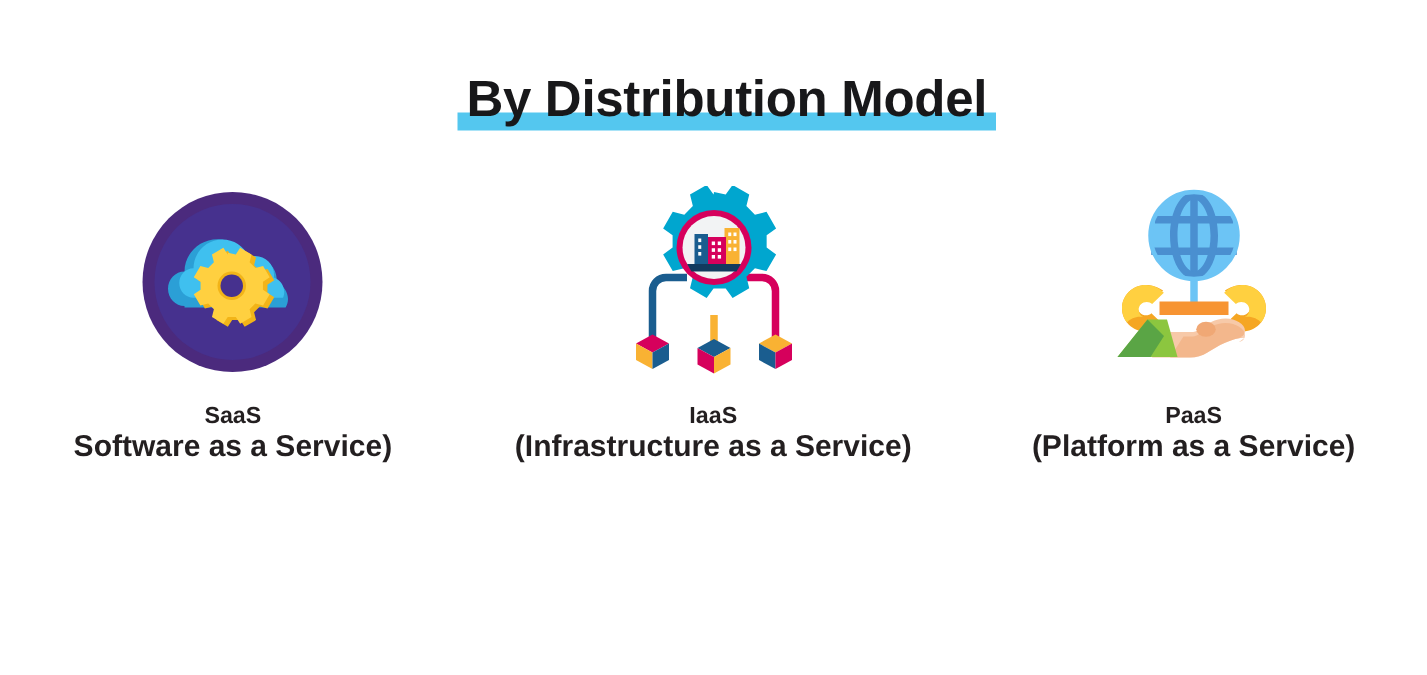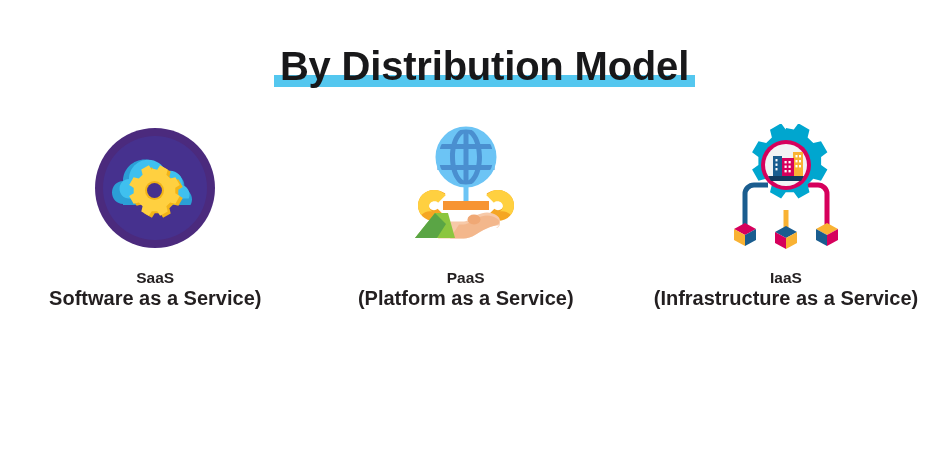--- a/index.html
+++ b/index.html
@@ -27,21 +27,21 @@
   .title-wrap {
     position: absolute;
     left: 0;
     top: 44px;
     width: 951px;
     text-align: center;
   }
   .title {
     display: inline-block;
     position: relative;
-    font-size: 40px;
+    font-size: 34px;
     font-weight: bold;
     letter-spacing: -0.2px;
     color: #18181a;
     line-height: 44px;
     padding: 0 6px;
     margin-left: 18px;
   }
   .title-highlight {
     position: absolute;
     left: 0;
@@ -128,58 +128,20 @@
           <path d="M62 44.5l5.2 1.2 2.9-4.5 7.6 4.4-1.3 5.2 3.8 3.8 5.2-1.3 4.4 7.6-4.5 2.9 0 5.4 4.5 2.9-4.4 7.6-5.2-1.3-3.8 3.8 1.3 5.2-7.6 4.4-2.9-4.5-5.4 0-2.9 4.5-7.6-4.4 1.3-5.2-3.8-3.8-5.2 1.3-4.4-7.6 4.5-2.9 0-5.4-4.5-2.9 4.4-7.6 5.2 1.3 3.8-3.8-1.3-5.2 7.6-4.4 2.9 4.5z" fill="#f2b418"></path>
 
           <path d="M59 42.5l5.2 1.2 2.9-4.5 7.6 4.4-1.3 5.2 3.8 3.8 5.2-1.3 4.4 7.6-4.5 2.9 0 5.4 4.5 2.9-4.4 7.6-5.2-1.3-3.8 3.8 1.3 5.2-7.6 4.4-2.9-4.5-5.4 0-2.9 4.5-7.6-4.4 1.3-5.2-3.8-3.8-5.2 1.3-4.4-7.6 4.5-2.9 0-5.4-4.5-2.9 4.4-7.6 5.2 1.3 3.8-3.8-1.3-5.2 7.6-4.4 2.9 4.5z" fill="#ffd040"></path>
           <circle cx="61.5" cy="64.5" r="9.5" fill="#f2b418"></circle>
           <circle cx="61.5" cy="64.5" r="7.5" fill="#46318e"></circle>
         </svg>
       </div>
       <div class="labels">
         <span class="label-short">SaaS</span>
         <span class="label-long">Software as a Service)</span>
-      </div>
-    </div>
-
-    <div class="card card-paas">
-      <div class="icon-slot">
-        <svg width="132" height="128" viewBox="0 0 132 128">
-
-          <path d="M66 58v22" stroke="#6cc4f5" stroke-width="5" fill="none"></path>
-
-          <circle cx="66" cy="33" r="29" fill="#6cc4f5"></circle>
-          <g fill="#4a8fd0">
-            <path d="M66 4c-8 0-14.5 13-14.5 29S58 62 66 62s14.5-13 14.5-29S74 4 66 4zm0 5c4.6 0 9.5 10 9.5 24s-4.9 24-9.5 24-9.5-10-9.5-24S61.4 9 66 9z" opacity="0"></path>
-          </g>
-
-          <path d="M40 20h52v5H40zM37.5 41h57v5h-57z" fill="#4a8fd0"></path>
-          <path d="M63.5 4.5h5v57h-5z" fill="#4a8fd0"></path>
-          <path d="M66 4c-9 0-16 13-16 29s7 29 16 29 16-13 16-29S75 4 66 4zm0 5c5.4 0 11 10.1 11 24s-5.6 24-11 24-11-10.1-11-24S60.6 9 66 9z" fill="#4a8fd0"></path>
-          <circle cx="66" cy="33" r="29" fill="none" stroke="#6cc4f5" stroke-width="3"></circle>
-
-          <path d="M34 66c-9 0-16 6.9-16 15.5S25 97 34 97c4.5 0 8.5-1.8 11.4-4.6l-7.8-7.6c-.9.9-2.1 1.4-3.6 1.4-3 0-5.4-2.2-5.4-5.2s2.4-5.2 5.4-5.2c1.4 0 2.7.5 3.6 1.4l7.8-7.6C42.5 67.8 38.5 66 34 66z" fill="#f5a623"></path>
-          <path d="M98 66c9 0 16 6.9 16 15.5S107 97 98 97c-4.5 0-8.5-1.8-11.4-4.6l7.8-7.6c.9.9 2.1 1.4 3.6 1.4 3 0 5.4-2.2 5.4-5.2s-2.4-5.2-5.4-5.2c-1.4 0-2.7.5-3.6 1.4l-7.8-7.6C89.5 67.8 93.5 66 98 66z" fill="#f5a623"></path>
-
-          <path d="M34 66c-9 0-16 6.9-16 15.5 0 3.6 1.2 6.9 3.3 9.5 2.1-2.3 5.2-3.8 8.7-3.8.8 0 1.6.1 2.3.3-1.9-1-3.2-2.8-3.2-5 0-3 2.4-5.2 5.4-5.2 1.4 0 2.7.5 3.6 1.4l7.8-7.6C42.5 67.8 38.5 66 34 66z" fill="#ffd040"></path>
-          <path d="M98 66c9 0 16 6.9 16 15.5 0 3.6-1.2 6.9-3.3 9.5-2.1-2.3-5.2-3.8-8.7-3.8-.8 0-1.6.1-2.3.3 1.9-1 3.2-2.8 3.2-5 0-3-2.4-5.2-5.4-5.2-1.4 0-2.7.5-3.6 1.4l-7.8-7.6C89.5 67.8 93.5 66 98 66z" fill="#ffd040"></path>
-
-          <rect x="43" y="77" width="46" height="9" fill="#f79432"></rect>
-
-          <path d="M100 101c-8 0-19 6-25 10-3.5 2.3-7.5 3.4-11.5 3.4H38l11-17h15c2 0 3.8-.6 5.4-1.8 4.6-3.4 11-7.2 17.6-7.2 7 0 13 4 13 8 0 2.6-2 4.6-4 4.6z" fill="#f7c9a8"></path>
-          <path d="M100 101c-8 0-19 6-25 10-3.5 2.3-7.5 3.4-11.5 3.4H50l9-14h5c2 0 3.8-.6 5.4-1.8 4.6-3.4 11-7.2 17.6-7.2 7 0 13 4 13 8 0 2.6-2 4.6-4 4.6z" fill="#f0a875" opacity="0.55"></path>
-          <ellipse cx="74" cy="95.5" rx="6.5" ry="5" fill="#f0a875"></ellipse>
-
-          <path d="M35 89l-20 25h40l-7-25z" fill="#8cc63f"></path>
-          <path d="M35 89l11 11-9 14h-22z" fill="#5aa545"></path>
-        </svg>
-      </div>
-      <div class="labels">
-        <span class="label-short">PaaS</span>
-        <span class="label-long">(Platform as a Service)</span>
       </div>
     </div>
 
     <div class="card card-iaas">
       <div class="icon-slot">
         <svg width="132" height="128" viewBox="0 0 132 128">
 
           <path d="M66 86v22" stroke="#f9b233" stroke-width="5" fill="none"></path>
           <path d="M25 105V70c0-5 4-9 9-9h14" stroke="#1a5d8f" stroke-width="5" fill="none" stroke-linejoin="round"></path>
           <path d="M107 105V70c0-5-4-9-9-9H84" stroke="#d6005c" stroke-width="5" fill="none" stroke-linejoin="round"></path>
@@ -227,14 +189,52 @@
             <path d="M118 105v11l-11 6v-11z" fill="#d6005c"></path>
           </g>
         </svg>
       </div>
       <div class="labels">
         <span class="label-short">IaaS</span>
         <span class="label-long">(Infrastructure as a Service)</span>
       </div>
     </div>
 
+    <div class="card card-paas">
+      <div class="icon-slot">
+        <svg width="132" height="128" viewBox="0 0 132 128">
+
+          <path d="M66 58v22" stroke="#6cc4f5" stroke-width="5" fill="none"></path>
+
+          <circle cx="66" cy="33" r="29" fill="#6cc4f5"></circle>
+          <g fill="#4a8fd0">
+            <path d="M66 4c-8 0-14.5 13-14.5 29S58 62 66 62s14.5-13 14.5-29S74 4 66 4zm0 5c4.6 0 9.5 10 9.5 24s-4.9 24-9.5 24-9.5-10-9.5-24S61.4 9 66 9z" opacity="0"></path>
+          </g>
+
+          <path d="M40 20h52v5H40zM37.5 41h57v5h-57z" fill="#4a8fd0"></path>
+          <path d="M63.5 4.5h5v57h-5z" fill="#4a8fd0"></path>
+          <path d="M66 4c-9 0-16 13-16 29s7 29 16 29 16-13 16-29S75 4 66 4zm0 5c5.4 0 11 10.1 11 24s-5.6 24-11 24-11-10.1-11-24S60.6 9 66 9z" fill="#4a8fd0"></path>
+          <circle cx="66" cy="33" r="29" fill="none" stroke="#6cc4f5" stroke-width="3"></circle>
+
+          <path d="M34 66c-9 0-16 6.9-16 15.5S25 97 34 97c4.5 0 8.5-1.8 11.4-4.6l-7.8-7.6c-.9.9-2.1 1.4-3.6 1.4-3 0-5.4-2.2-5.4-5.2s2.4-5.2 5.4-5.2c1.4 0 2.7.5 3.6 1.4l7.8-7.6C42.5 67.8 38.5 66 34 66z" fill="#f5a623"></path>
+          <path d="M98 66c9 0 16 6.9 16 15.5S107 97 98 97c-4.5 0-8.5-1.8-11.4-4.6l7.8-7.6c.9.9 2.1 1.4 3.6 1.4 3 0 5.4-2.2 5.4-5.2s-2.4-5.2-5.4-5.2c-1.4 0-2.7.5-3.6 1.4l-7.8-7.6C89.5 67.8 93.5 66 98 66z" fill="#f5a623"></path>
+
+          <path d="M34 66c-9 0-16 6.9-16 15.5 0 3.6 1.2 6.9 3.3 9.5 2.1-2.3 5.2-3.8 8.7-3.8.8 0 1.6.1 2.3.3-1.9-1-3.2-2.8-3.2-5 0-3 2.4-5.2 5.4-5.2 1.4 0 2.7.5 3.6 1.4l7.8-7.6C42.5 67.8 38.5 66 34 66z" fill="#ffd040"></path>
+          <path d="M98 66c9 0 16 6.9 16 15.5 0 3.6-1.2 6.9-3.3 9.5-2.1-2.3-5.2-3.8-8.7-3.8-.8 0-1.6.1-2.3.3 1.9-1 3.2-2.8 3.2-5 0-3-2.4-5.2-5.4-5.2-1.4 0-2.7.5-3.6 1.4l-7.8-7.6C89.5 67.8 93.5 66 98 66z" fill="#ffd040"></path>
+
+          <rect x="43" y="77" width="46" height="9" fill="#f79432"></rect>
+
+          <path d="M100 101c-8 0-19 6-25 10-3.5 2.3-7.5 3.4-11.5 3.4H38l11-17h15c2 0 3.8-.6 5.4-1.8 4.6-3.4 11-7.2 17.6-7.2 7 0 13 4 13 8 0 2.6-2 4.6-4 4.6z" fill="#f7c9a8"></path>
+          <path d="M100 101c-8 0-19 6-25 10-3.5 2.3-7.5 3.4-11.5 3.4H50l9-14h5c2 0 3.8-.6 5.4-1.8 4.6-3.4 11-7.2 17.6-7.2 7 0 13 4 13 8 0 2.6-2 4.6-4 4.6z" fill="#f0a875" opacity="0.55"></path>
+          <ellipse cx="74" cy="95.5" rx="6.5" ry="5" fill="#f0a875"></ellipse>
+
+          <path d="M35 89l-20 25h40l-7-25z" fill="#8cc63f"></path>
+          <path d="M35 89l11 11-9 14h-22z" fill="#5aa545"></path>
+        </svg>
+      </div>
+      <div class="labels">
+        <span class="label-short">PaaS</span>
+        <span class="label-long">(Platform as a Service)</span>
+      </div>
+    </div>
+
   </div>
 </div>
 
 </body></html>

